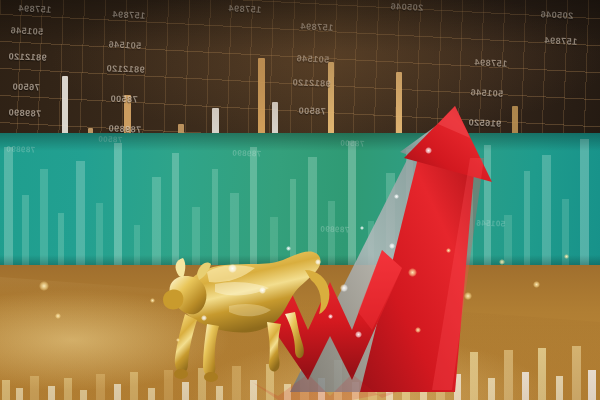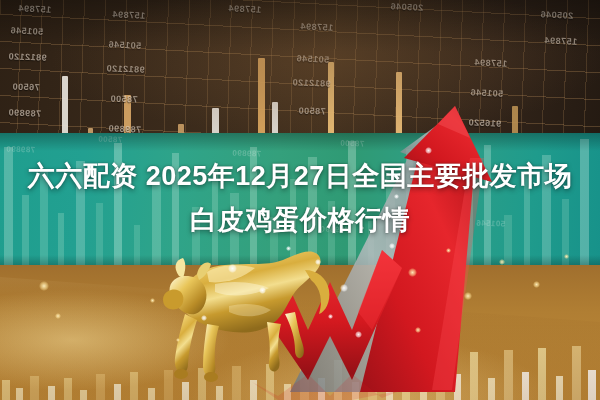--- a/index.html
+++ b/index.html
@@ -374,18 +374,14 @@
       <div class="bokeh warm" style="left: 415px; top: 327px; width: 6px; height: 6px;"></div>
       <div class="bokeh warm" style="left: 149.5px; top: 297.5px; width: 5px; height: 5px;"></div>
       <div class="bokeh warm" style="left: 176px; top: 338px; width: 4px; height: 4px;"></div>
       <div class="bokeh" style="left: 424.5px; top: 146.5px; width: 7px; height: 7px;"></div>
       <div class="bokeh" style="left: 393.5px; top: 193.5px; width: 5px; height: 5px;"></div>
       <div class="bokeh" style="left: 360px; top: 226px; width: 4px; height: 4px;"></div>
       <div class="bokeh warm" style="left: 39px; top: 281px; width: 10px; height: 10px;"></div>
       <div class="bokeh warm" style="left: 55px; top: 313px; width: 6px; height: 6px;"></div>
     </div>
 
-  <div id="title-block">
-    <div class="tline">六六配资 2025年12月27日全国主要批发市场</div>
-    <div class="tline">白皮鸡蛋价格行情</div>
-  </div>
 
 </div>
 
 </body></html>

